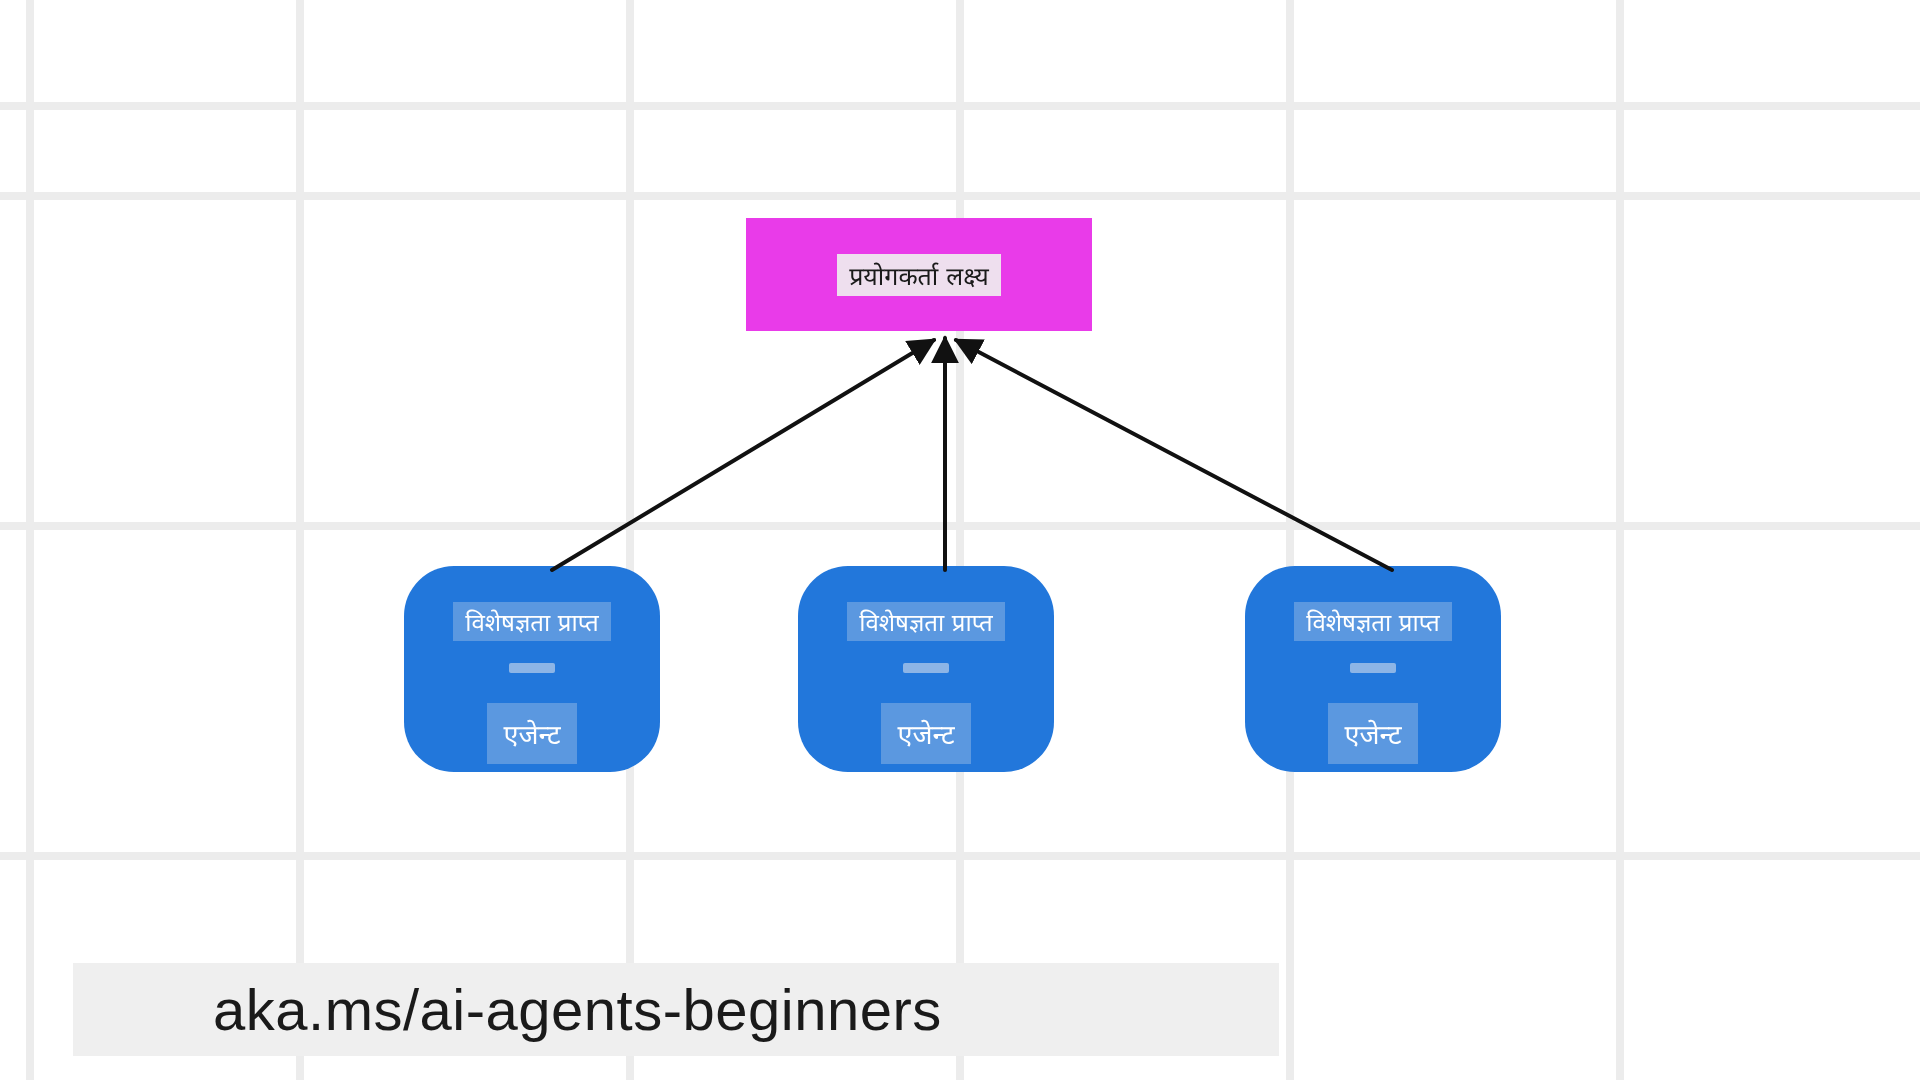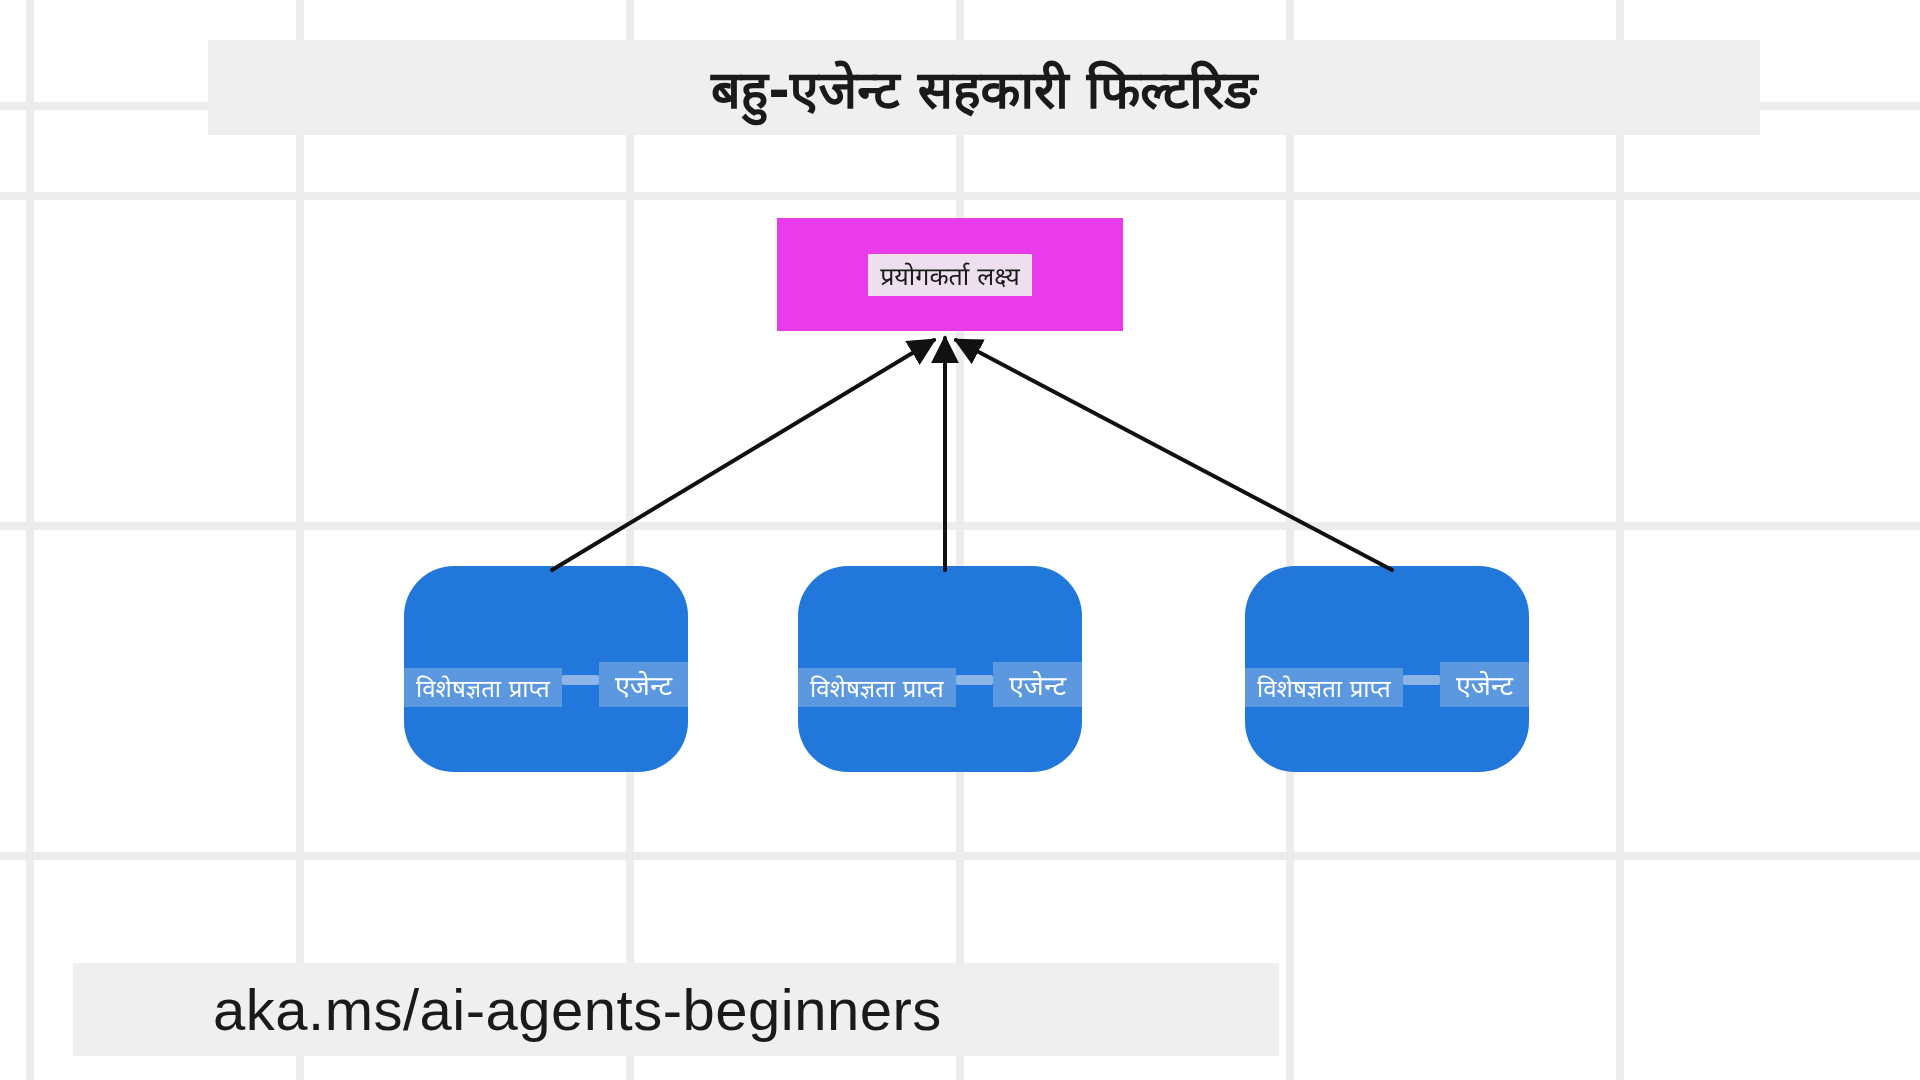--- a/index.html
+++ b/index.html
@@ -53,45 +53,45 @@
     font-size: 58px;
     font-weight: 400;
     letter-spacing: 0.5px;
     color: var(--text-dark, #1a1a1a);
     font-family: "Liberation Sans", "DejaVu Sans", sans-serif;
     white-space: nowrap;
   }
 
   .goal-node {
     position: absolute;
-    left: 777px; top: 218px;
+    left: 746px; top: 218px;
     width: 346px; height: 113px;
     background: var(--goal-fill, #e93be9);
     z-index: 2;
     display: flex;
     align-items: center;
     justify-content: center;
   }
   .goal-node .label-chip {
     background: rgba(238,238,238,0.92);
     color: var(--text-dark, #1a1a1a);
     font-size: 25px;
     padding: 4px 12px;
     white-space: nowrap;
   }
 
   .agent-node {
     position: absolute;
     top: 566px;
-    width: 284px; height: 206px;
+    width: 256px; height: 206px;
     background: var(--agent-fill, #2277db);
     border-radius: 50px;
     z-index: 2;
     display: flex;
-    flex-direction: row;
+    flex-direction: column;
     align-items: center;
   }
   .agent-node .line1 {
     margin-top: 36px;
     background: rgba(225,229,236,0.30);
     color: var(--text-light, #ffffff);
     font-size: 24px;
     padding: 3px 12px;
     white-space: nowrap;
   }
@@ -99,21 +99,21 @@
     margin-top: 22px;
     width: 46px; height: 10px;
     background: rgba(230,233,238,0.55);
     border-radius: 2px;
   }
   .agent-node .line2 {
     margin-top: 30px;
     background: rgba(225,229,236,0.30);
     color: var(--text-light, #ffffff);
     font-size: 27px;
-    padding: 4px 16px;
+    padding: 12px 16px;
     white-space: nowrap;
   }
 
   .agent-node-1 { left: 404px; }
   .agent-node-2 { left: 798px; }
   .agent-node-3 { left: 1245px; }
 
   .arrows {
     position: absolute;
     inset: 0;
@@ -127,23 +127,20 @@
   }
   .arrows .arrowhead { fill: var(--arrow, #111111); }
 </style>
 </head>
 <body>
 
 <div class="canvas">
 
   <div class="grid"></div>
 
-  <div class="banner title-banner">
-    <h1>बहु-एजेन्ट सहकारी फिल्टरिङ</h1>
-  </div>
 
   <svg class="arrows" width="1920" height="1080" viewBox="0 0 1920 1080" xmlns="http://www.w3.org/2000/svg">
     <defs>
       <marker id="ah" viewBox="0 0 10 10" refX="9" refY="5" markerWidth="7" markerHeight="7" orient="auto" markerUnits="strokeWidth">
         <path class="arrowhead" d="M0,0 L10,5 L0,10 z"></path>
       </marker>
     </defs>
     <line x1="552" y1="570" x2="934" y2="340" marker-end="url(#ah)"></line>
     <line x1="945" y1="570" x2="945" y2="338" marker-end="url(#ah)"></line>
     <line x1="1392" y1="570" x2="956" y2="340" marker-end="url(#ah)"></line>

